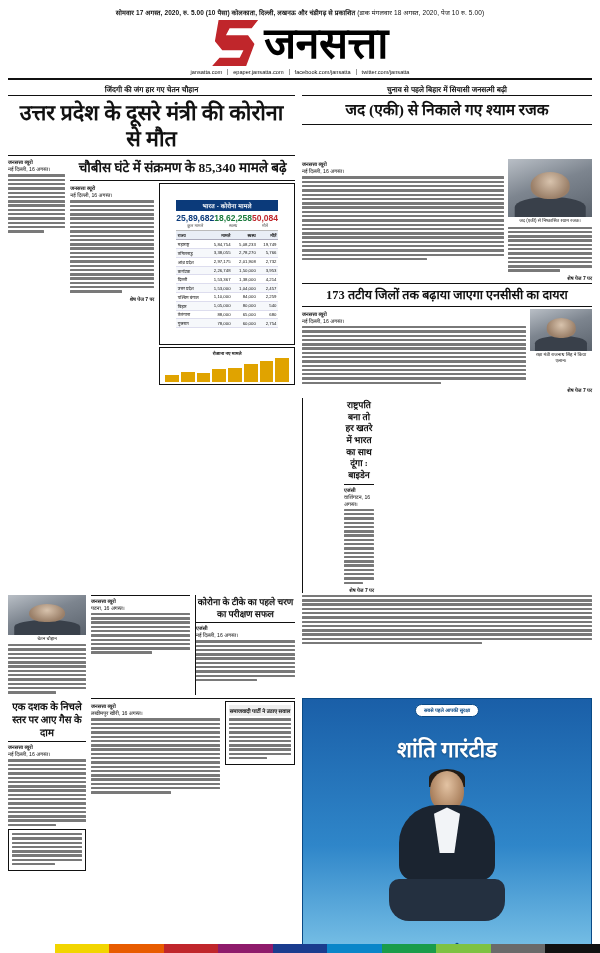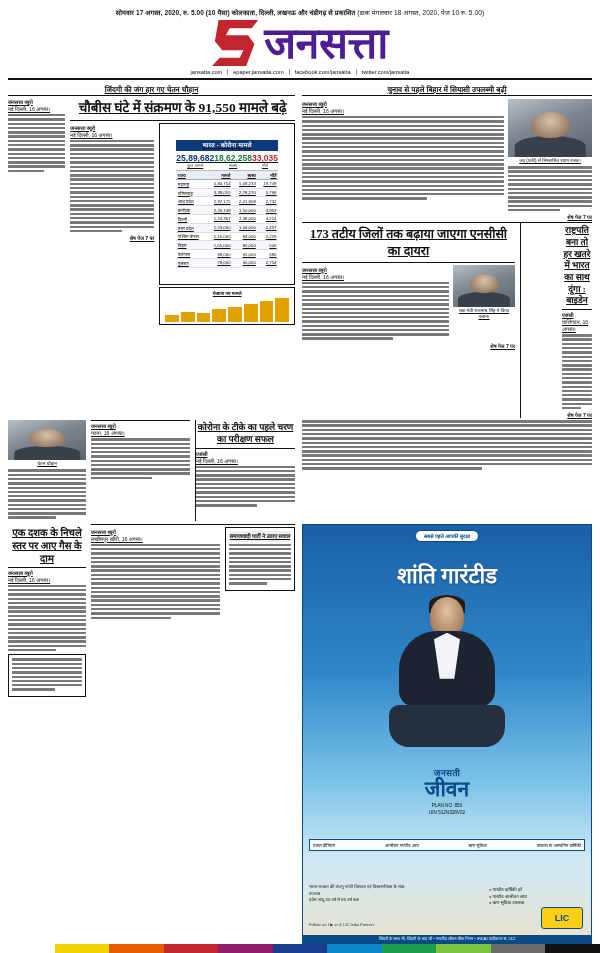--- a/index.html
+++ b/index.html
@@ -26,34 +26,34 @@
   }
   .logo-mark { width:46px; height:46px; position:relative; flex:0 0 auto; }
   .logo-mark .sw {
     position:absolute; inset:0;
     background:#c0262b;
     clip-path: polygon(14% 0%, 100% 0%, 86% 18%, 38% 18%, 30% 33%, 78% 33%, 92% 52%, 74% 100%, 0% 100%, 16% 82%, 60% 82%, 68% 66%, 22% 66%, 6% 46%);
   }
   .logo-text {
     font-family:"Liberation Serif", serif;
     font-weight:700; font-size:43px; line-height:1;
-    letter-spacing:-0.5px; color:#4c1d95;
+    letter-spacing:-0.5px; color:#000000;
   }
   .url-strip {
     display:flex; align-items:center; justify-content:center; gap:0;
     font-family:"Liberation Sans", sans-serif;
     font-size:5.6px; color:#111; padding:1px 0 2px;
   }
   .url-strip span { padding:0 5px; border-right:1px solid #999; }
   .url-strip span:last-child { border-right:none; }
   .rule-thick { border-top:2px solid #111; margin:1px 0 0; }
 
   
   .band {
-    display:flex; gap:7px; margin-top:3px;text-decoration:underline;
+    display:flex; gap:7px; margin-top:3px;
   }
   .band .left { width:287px; }
   .band .right { flex:1; }
 
   .kicker {
     font-family:"Liberation Sans", sans-serif;
     font-size:7.4px; font-weight:700; text-align:center;
     padding:1.5px 0; color:#111;
   }
   .hr { border-top:0.7px solid #111; }
@@ -285,25 +285,35 @@
     <span>twitter.com/jansatta</span>
   </div>
   <div class="rule-thick"></div>
 
   <div class="band" style="margin-top:2px;">
     <div class="left">
       <div class="kicker">जिंदगी की जंग हार गए चेतन चौहान</div>
       <div class="hr2"></div>
     </div>
     <div class="right">
-      <div class="kicker">चुनाव से पहले बिहार में सियासी उपलब्मी बढ़ी</div>
+      <div class="kicker">चुनाव से पहले बिहार में सियासी जनसत्मी बढ़ी</div>
       <div class="hr2"></div>
     </div>
   </div>
 
+  <div class="band" style="margin-top:0;">
+    <div class="left">
+      <div class="hl-main">उत्तर प्रदेश के दूसरे मंत्री की कोरोना से मौत</div>
+      <div class="hr"></div>
+    </div>
+    <div class="right">
+      <div class="hl-right">जद (एकी) से निकाले गए श्याम रजक</div>
+      <div class="hr"></div>
+    </div>
+  </div>
 
   <div class="band" style="margin-top:1px;">
     <div class="left" style="display:flex; gap:5px;">
       <div style="width:78px;">
         <div class="byline">
           <span>जनसत्ता ब्यूरो</span><br>
           <span class="loc">नई दिल्ली, 16 अगस्त।</span>
         </div>
         <div class="col greek dense">
           <i></i>
@@ -316,21 +326,21 @@
             <i></i>
             <i></i>
             <i></i>
             <i></i>
             <i></i>
             <i></i>
             <i></i>
         </div>
       </div>
       <div style="flex:1;">
-        <div class="hl-sub">चौबीस घंटे में संक्रमण के 91,550 मामले बढ़े</div>
+        <div class="hl-sub">चौबीस घंटे में संक्रमण के 85,340 मामले बढ़े</div>
         <div class="hr"></div>
         <div style="display:flex; gap:5px; margin-top:2px;">
           <div style="width:84px;">
             <div class="byline">
               <span>जनसत्ता ब्यूरो</span><br>
               <span class="loc">नई दिल्ली, 16 अगस्त।</span>
             </div>
             <div class="col greek dense">
               <i></i>
                 <i></i>
@@ -364,21 +374,21 @@
               <div class="bignum">
                 <div>
                   <div class="n blue">25,89,682</div>
                   <div class="l">कुल मामले</div>
                 </div>
                 <div>
                   <div class="n green">18,62,258</div>
                   <div class="l">स्वस्थ</div>
                 </div>
                 <div>
-                  <div class="n red">33,035</div>
+                  <div class="n red">50,084</div>
                   <div class="l">मौतें</div>
                 </div>
               </div>
               <table class="states">
                 <thead>
                   <tr>
                     <th>राज्य</th>
                     <th>मामले</th>
                     <th>स्वस्थ</th>
                     <th>मौतें</th>
@@ -510,21 +520,21 @@
               <i></i>
               <i></i>
               <i></i>
               <i></i>
           </div>
         </div>
       </div>
       <div class="more">शेष पेज 7 पर</div>
       <div class="hr2" style="margin-top:2px;"></div>
 
-      <div style="display:flex; gap:5px;">
+      <div style="display:flex; gap:5px;flex-direction:column;">
         <div style="flex:1.35;">
           <div class="hl-md">173 तटीय जिलों तक बढ़ाया जाएगा एनसीसी का दायरा</div>
           <div class="hr"></div>
           <div style="display:flex; gap:4px; margin-top:2px;">
             <div style="flex:1;">
               <div class="byline">
                 <span>जनसत्ता ब्यूरो</span><br>
                 <span class="loc">नई दिल्ली, 16 अगस्त।</span>
               </div>
               <div class="col greek dense">

